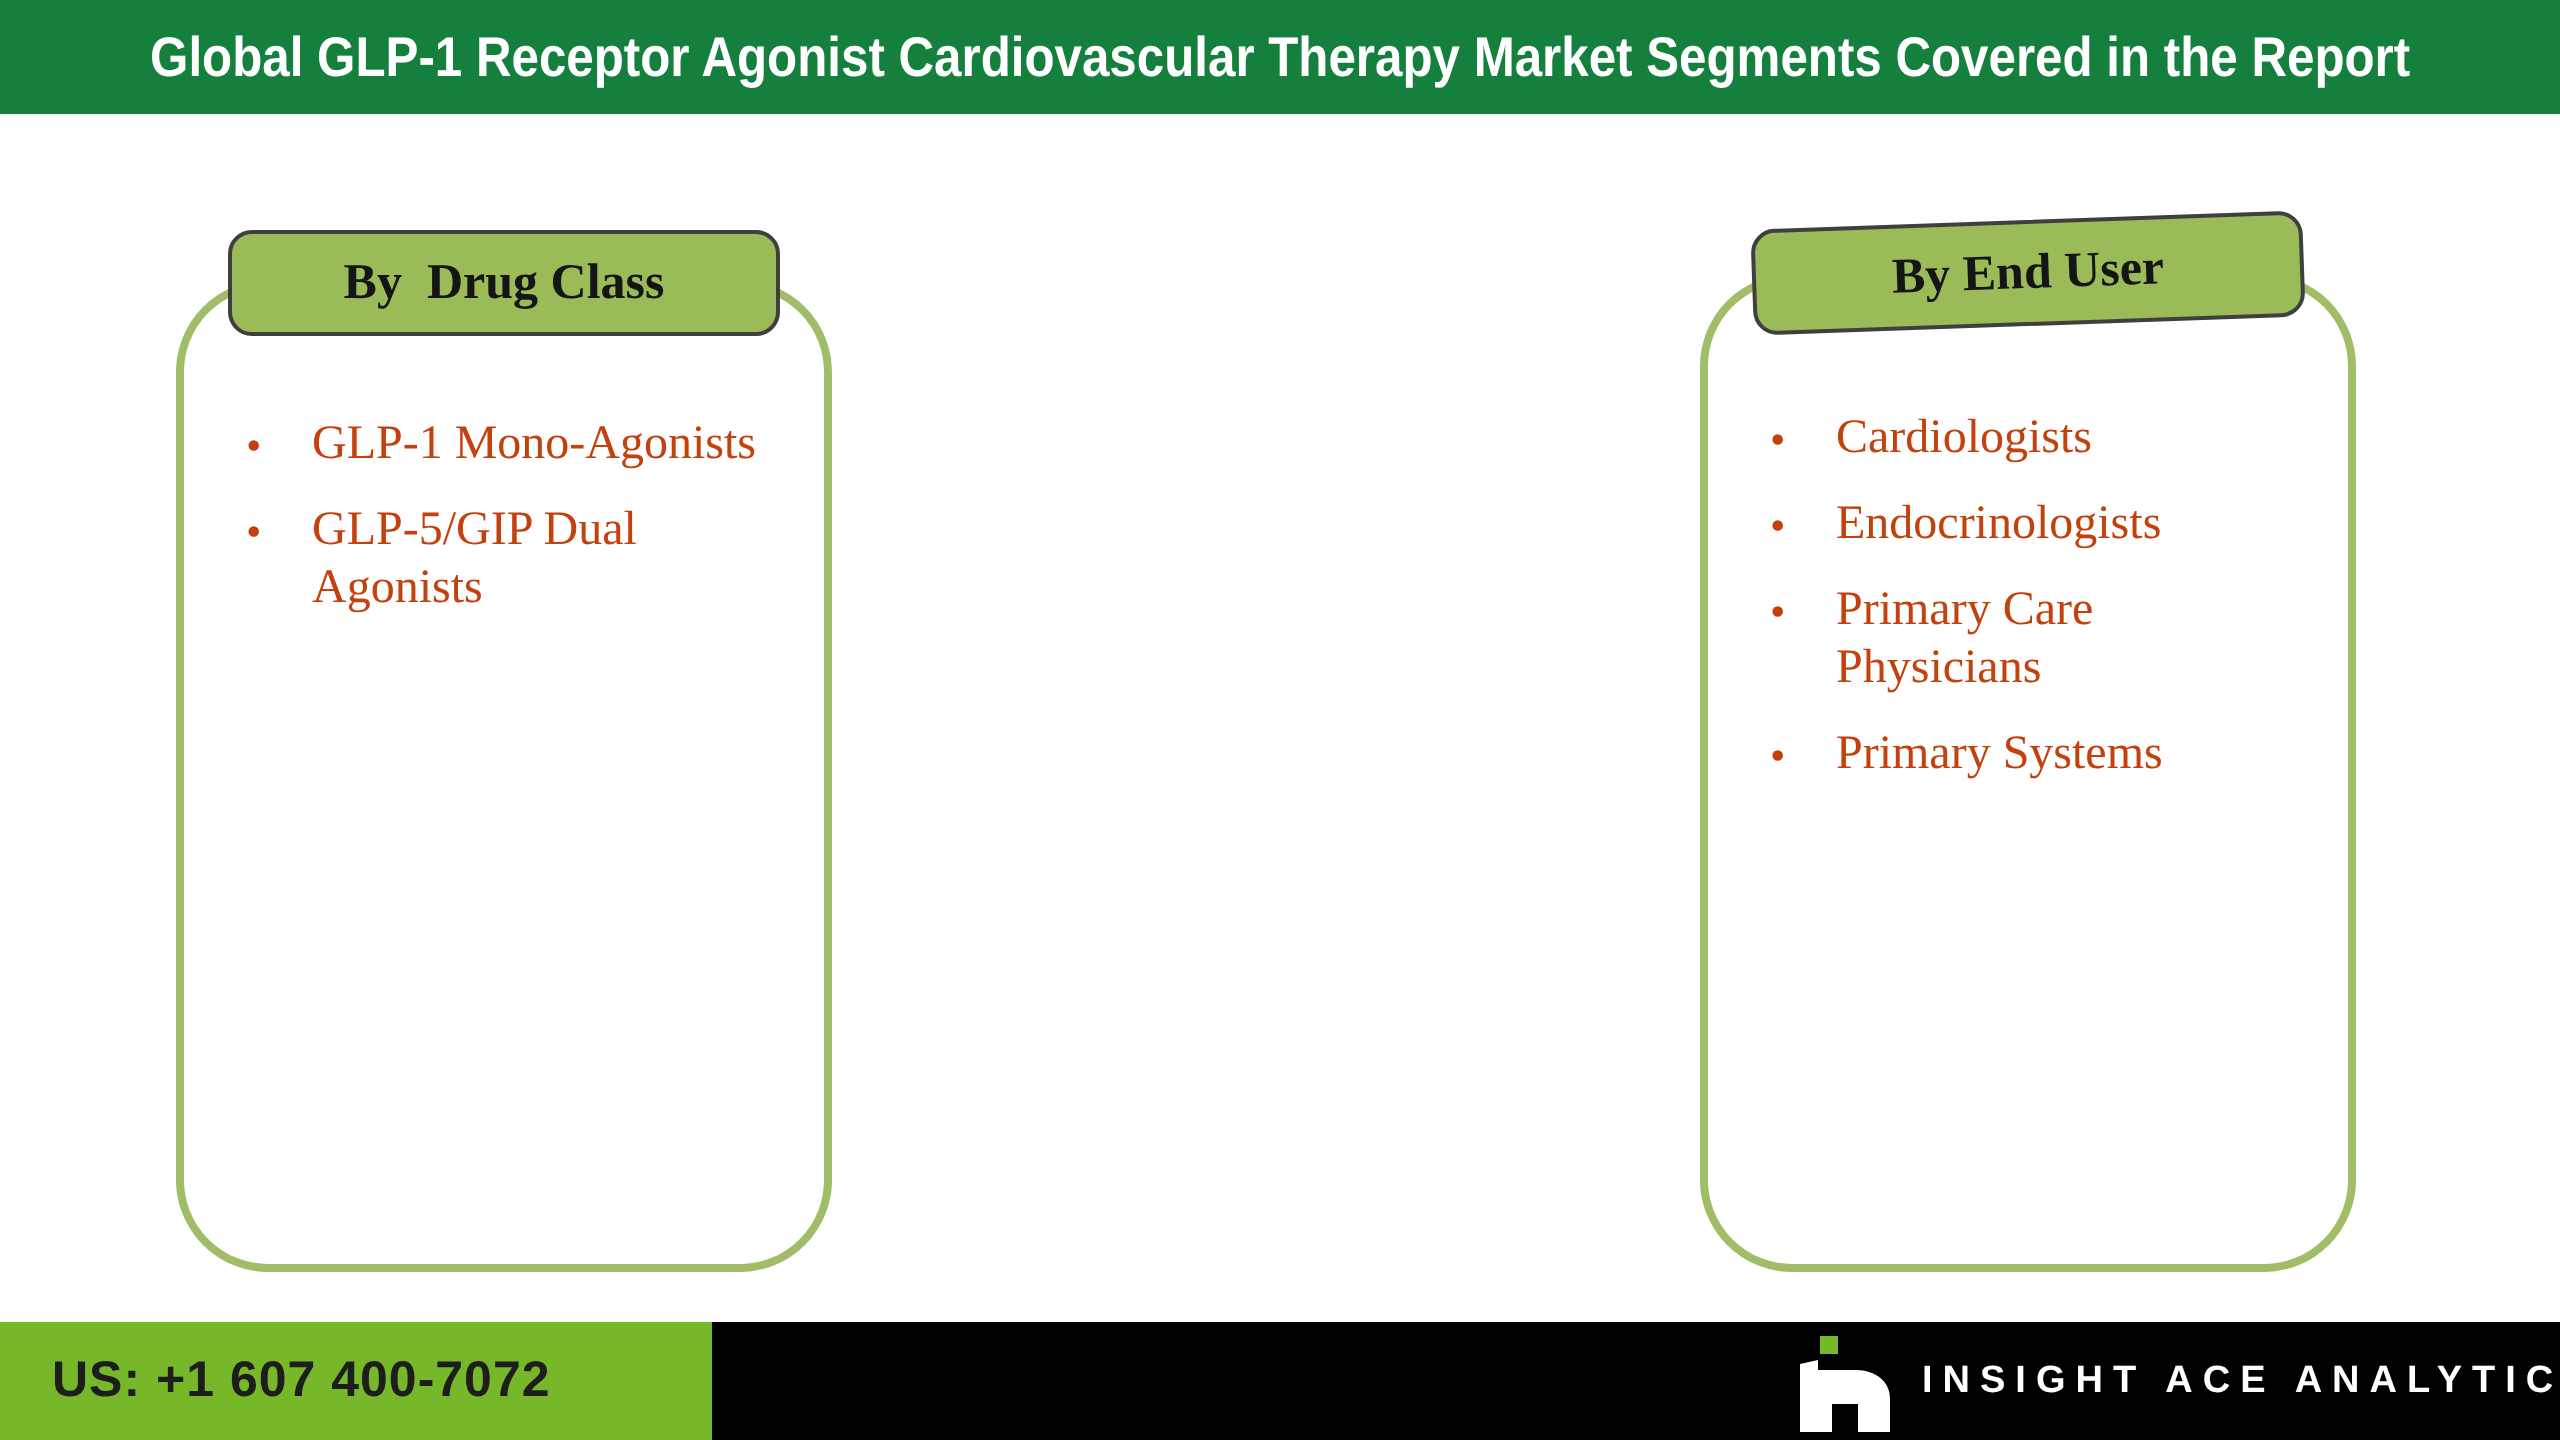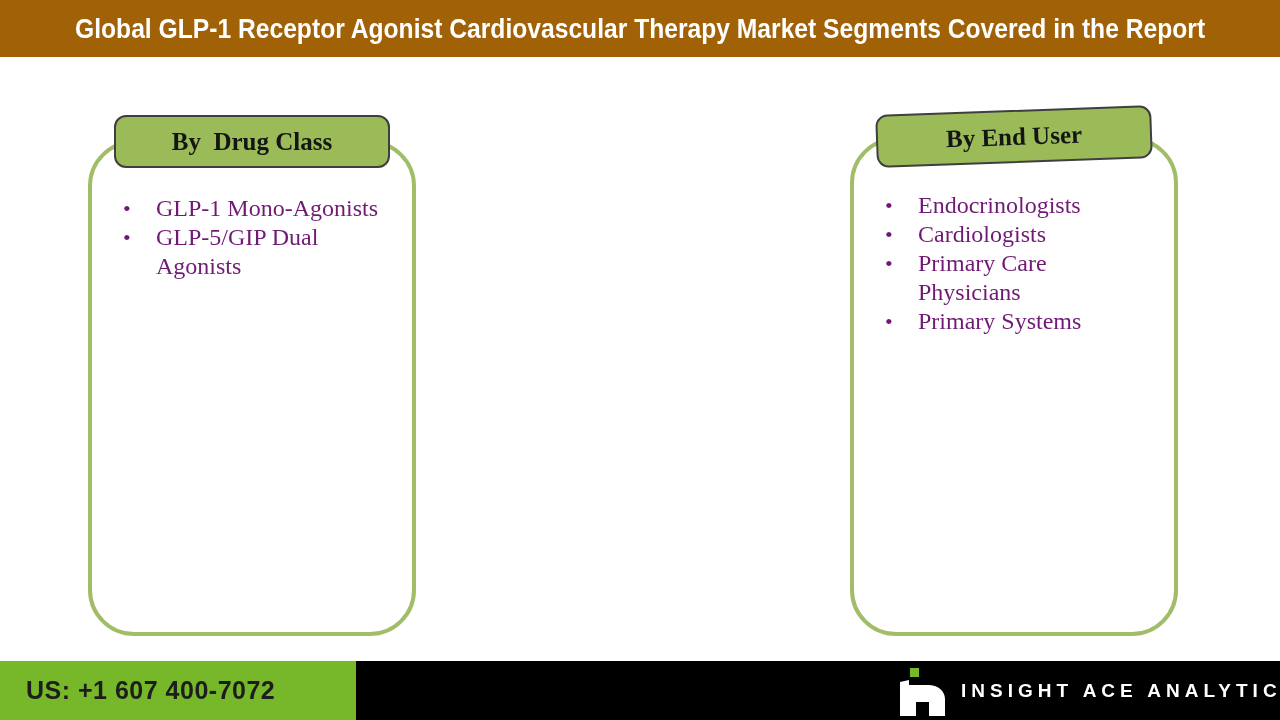--- a/index.html
+++ b/index.html
@@ -9,21 +9,21 @@
     width: 1280px; height: 720px;
     background: #ffffff;
     overflow: hidden;
     font-family: "Liberation Serif", serif;
     margin: 0 auto;
   }
 
   
   .titlebar {
     position: absolute; top: 0; left: 0; width: 1280px; height: 57px;
-    background: #a16207;
+    background: #15803d;
     display: flex; align-items: center; justify-content: center;
   }
   .titlebar .title-text {
     color: #ffffff;
     font-family: "Liberation Sans", sans-serif;
     font-weight: bold;
     font-size: 28px;
     white-space: nowrap;
     transform: scaleX(0.88);
     transform-origin: center;
@@ -64,21 +64,22 @@
   .seg-list {
     list-style: none;
     margin: 0;
     padding: 50px 25px 0 0;
   }
   .seg-list li {
     position: relative;
     padding-left: 64px;
     font-size: 24px;
     line-height: 29px;
-    color: #701a75;
+    color: #c2410c;
+    margin-top: 14px;
   }
   .seg-list li::before {
     content: "\2022";
     position: absolute;
     left: 31px; top: 0;
     font-size: 22px;
   }
 
   
   .footer {
@@ -128,22 +129,22 @@
     <ul class="seg-list">
       <li>GLP-1 Mono-Agonists</li>
       <li>GLP-5/GIP Dual Agonists</li>
     </ul>
   </div>
 
 
   <div class="seg-box box-3">
     <div class="seg-header">By End User</div>
     <ul class="seg-list">
+      <li>Cardiologists</li>
       <li>Endocrinologists</li>
-      <li>Cardiologists</li>
       <li>Primary Care Physicians</li>
       <li>Primary Systems</li>
     </ul>
   </div>
 
   <div class="footer">
     <div class="footer-phone">US: +1 607 400-7072</div>
     <div class="brand">
       <span class="brand-logo">
         <svg width="45" height="48" viewBox="0 0 45 48" xmlns="http://www.w3.org/2000/svg">

